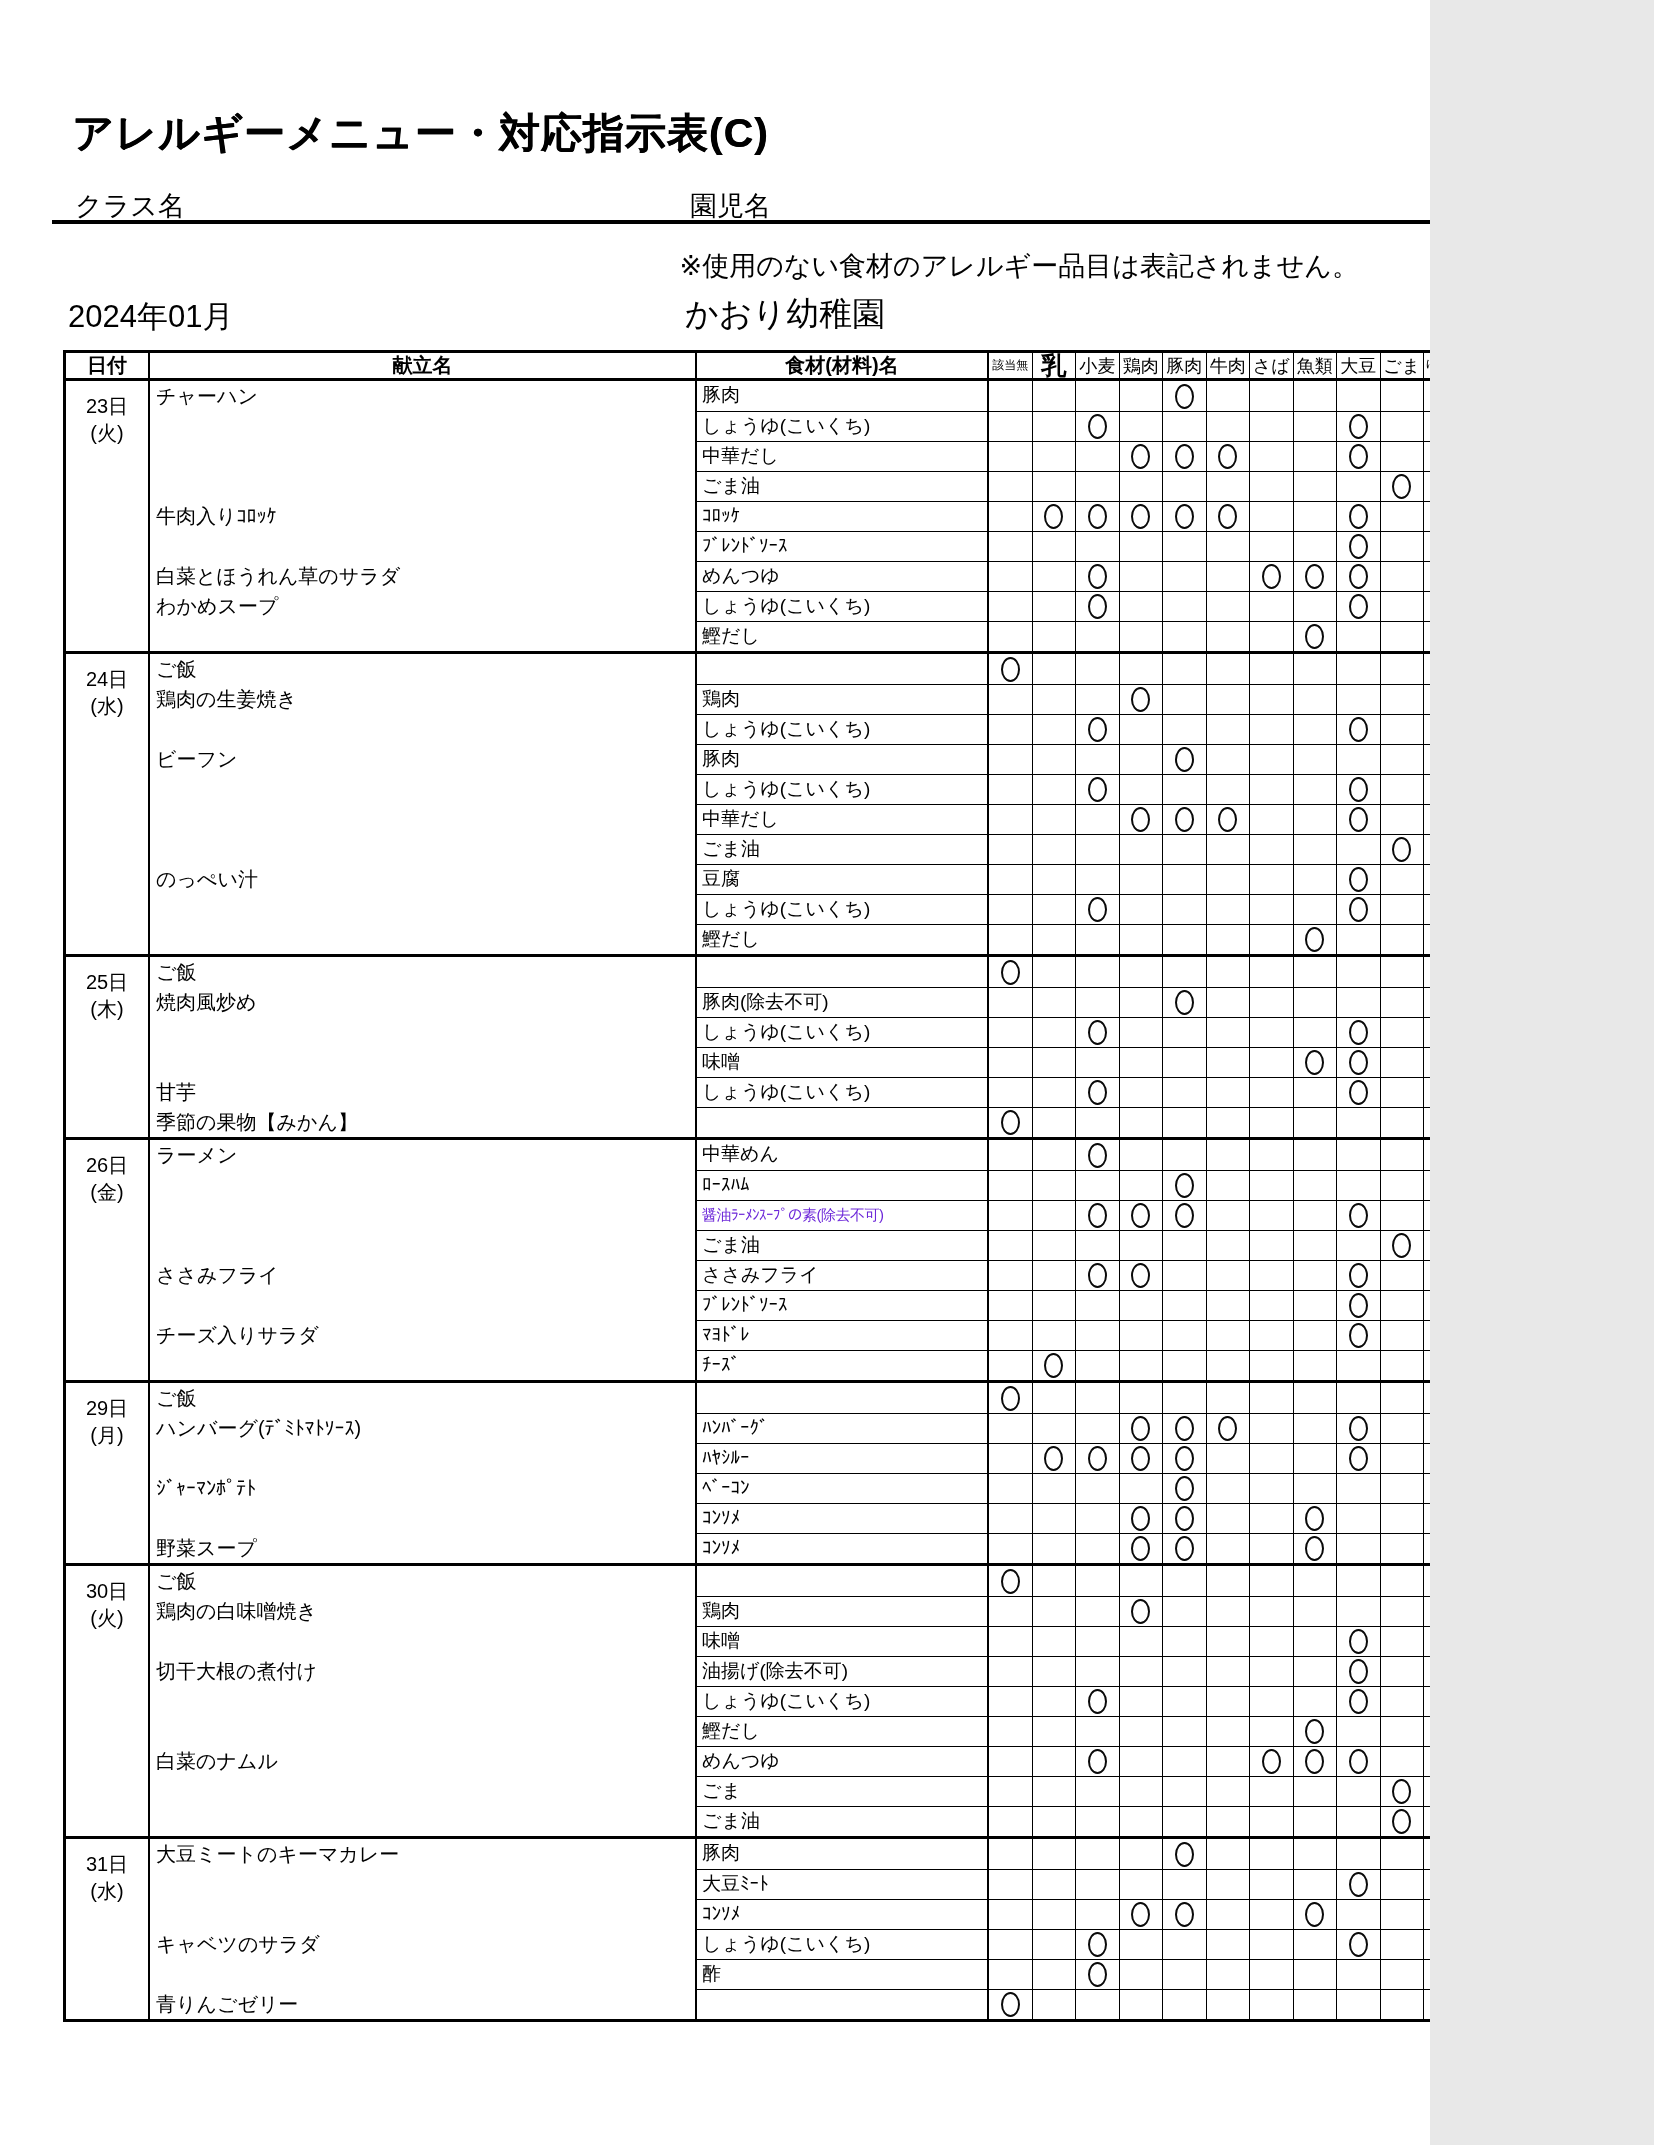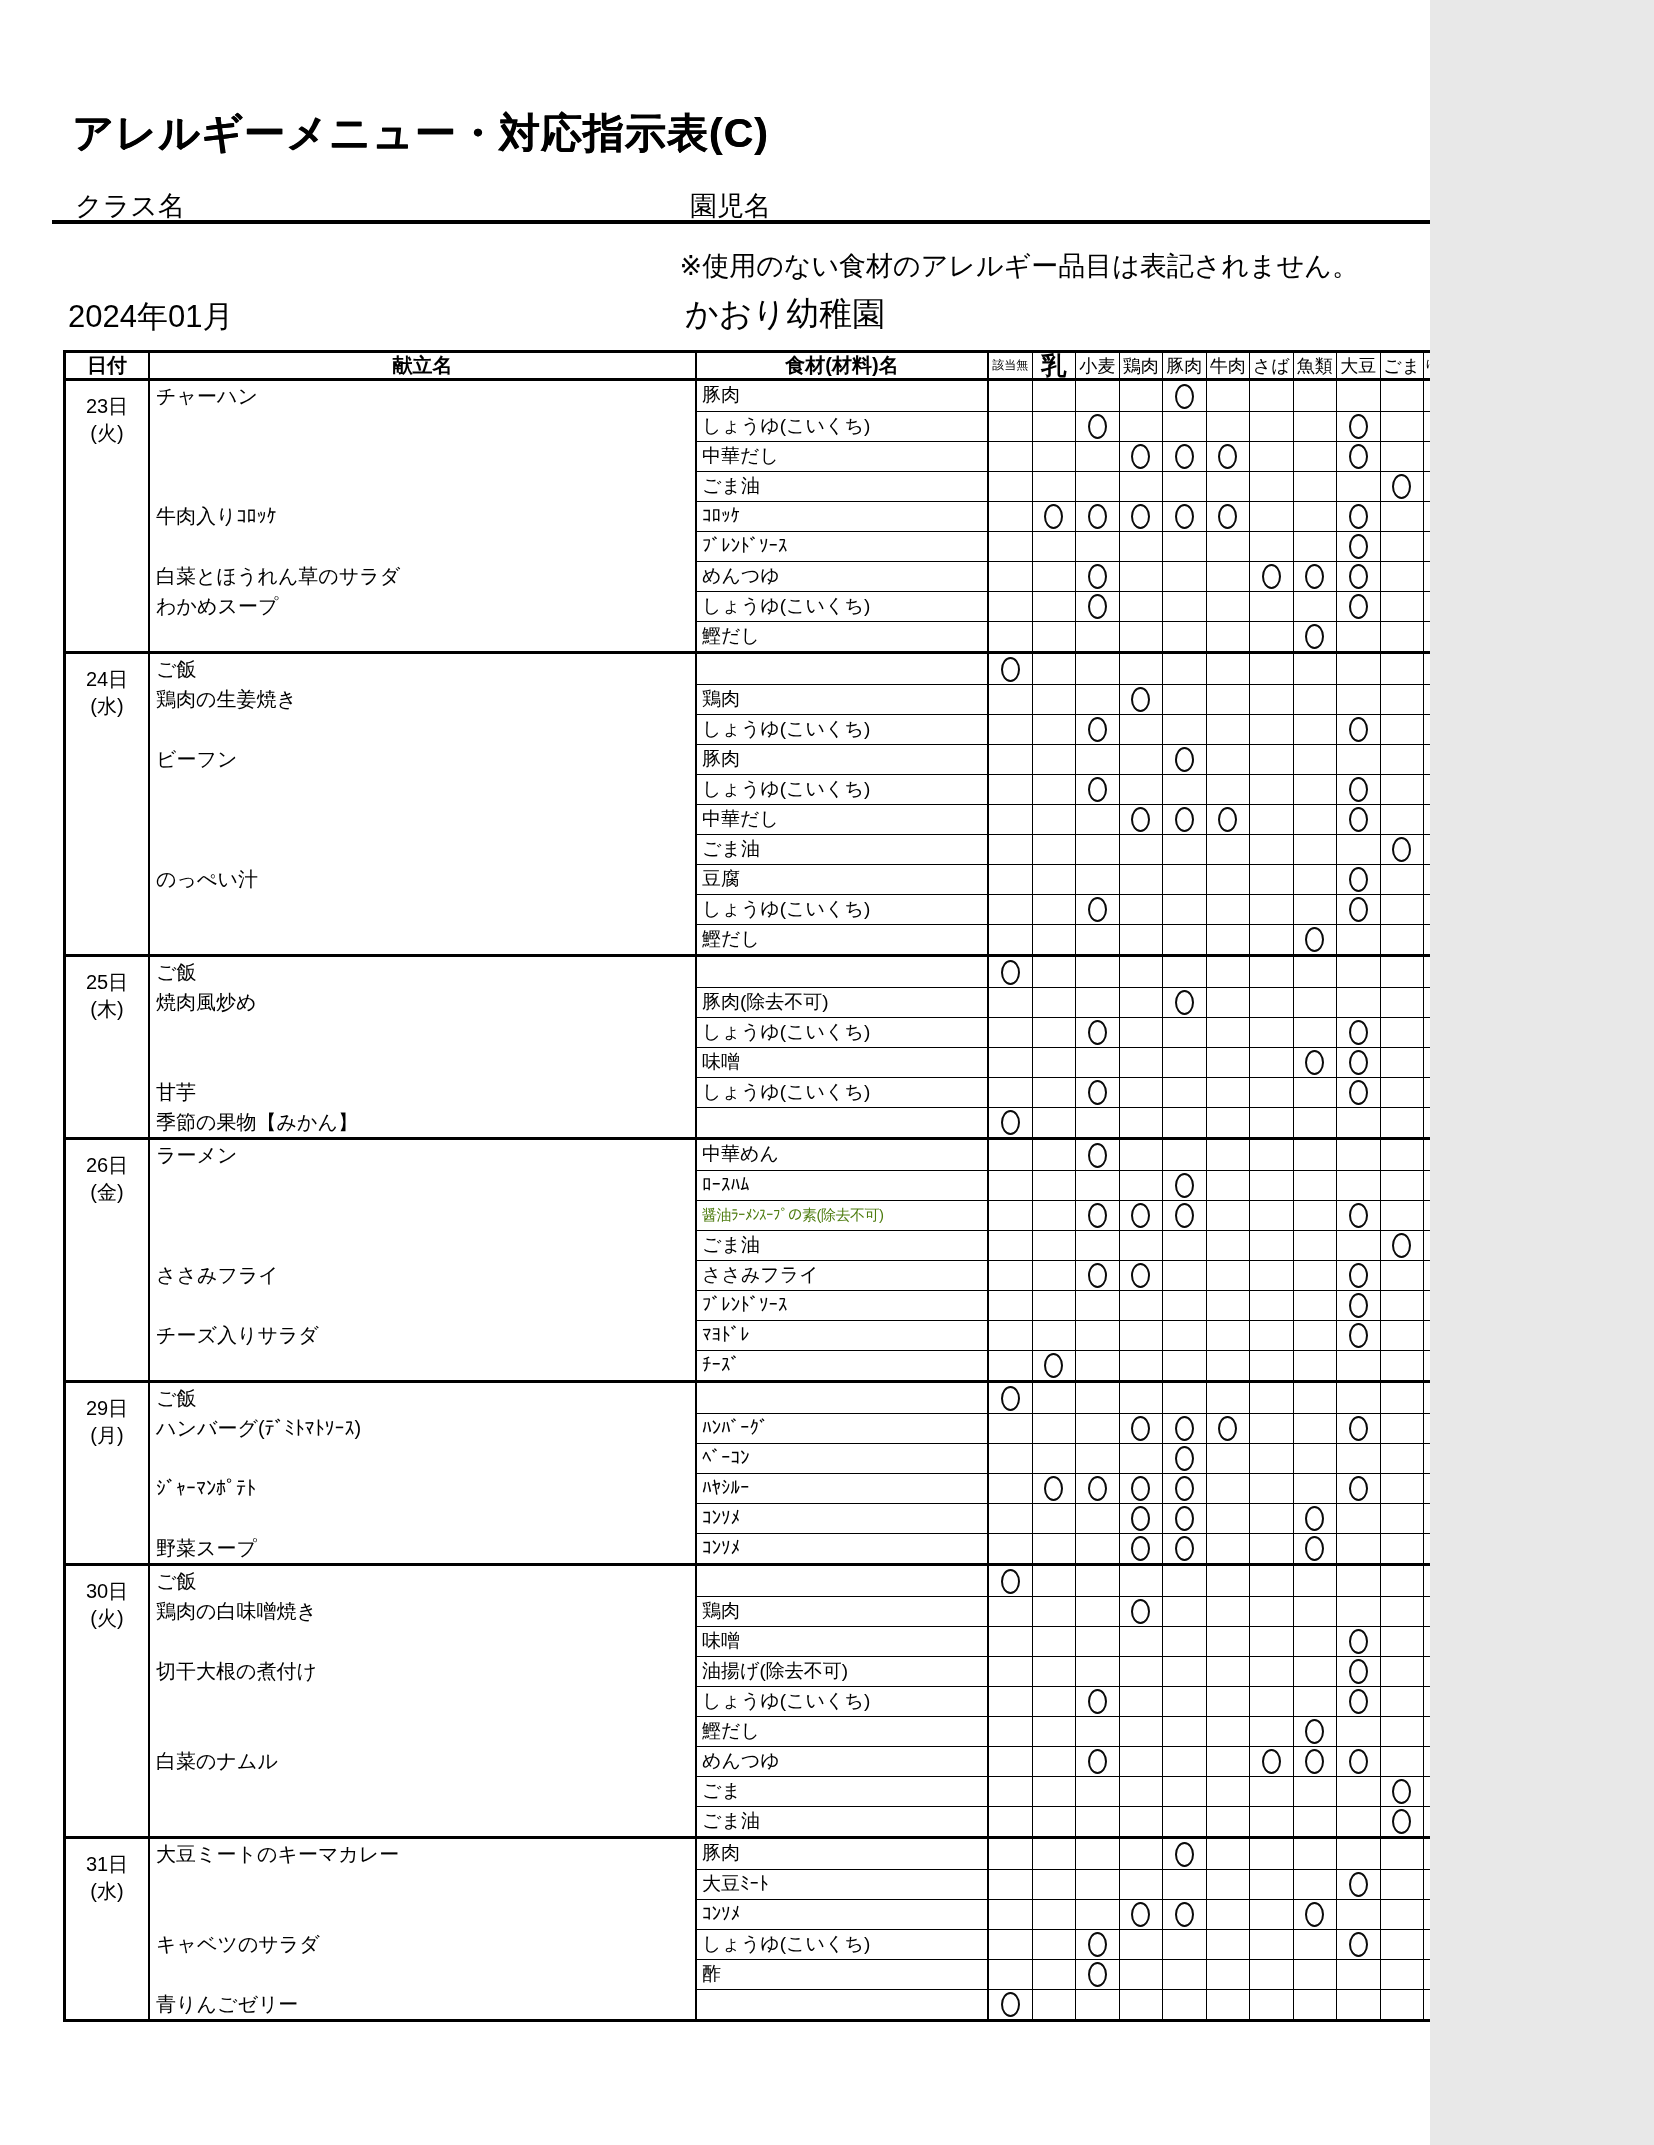--- a/index.html
+++ b/index.html
@@ -50,21 +50,21 @@
   .day-section.first { border-top:none; }
   .date-cell { width:84px; border-right:2px solid #000; text-align:center;
                font-size:20px; line-height:27px; padding-top:12px; }
   .menu-cell { width:547px; border-right:2px solid #000; position:relative; overflow:hidden; }
   .menu-line { position:absolute; left:6px; font-size:20px; line-height:30px; white-space:nowrap; }
   .rows-col { flex:1; }
   .ing-row { display:flex; height:30px; border-top:1px solid #000; }
   .ing-row.first { border-top:none; }
   .ing-name { width:292px; border-right:2px solid #000; font-size:19px; line-height:28px;
               padding-left:5px; white-space:nowrap; overflow:hidden; }
-  .ing-name.gray { color:#4d7c0f; font-size:15px; letter-spacing:-0.5px; }
+  .ing-name.gray { color:#6d28d9; font-size:15px; letter-spacing:-0.5px; }
   .acells { flex:1; display:flex; }
   .acell { flex:1; border-left:1px solid #000; display:flex; align-items:center; justify-content:center; }
   .acell.first { border-left:none; }
   .mark-circle { width:19px; height:25px; border:2.5px solid #0a0a0a; border-radius:50%; }
 </style>
 </head>
 <body>
 
 <div class="page">
   <div class="page-no">No.2</div>
@@ -964,62 +964,62 @@
                 <div class="mark-circle"></div>
               </div>
               <div class="acell"></div>
               <div class="acell"></div>
               <div class="acell"></div>
               <div class="acell"></div>
               <div class="acell"></div>
             </div>
           </div>
           <div class="ing-row">
+            <div class="ing-name">ﾊﾔｼﾙｰ</div>
+            <div class="acells">
+              <div class="acell first"></div>
+              <div class="acell">
+                <div class="mark-circle"></div>
+              </div>
+              <div class="acell">
+                <div class="mark-circle"></div>
+              </div>
+              <div class="acell">
+                <div class="mark-circle"></div>
+              </div>
+              <div class="acell">
+                <div class="mark-circle"></div>
+              </div>
+              <div class="acell"></div>
+              <div class="acell"></div>
+              <div class="acell"></div>
+              <div class="acell">
+                <div class="mark-circle"></div>
+              </div>
+              <div class="acell"></div>
+              <div class="acell"></div>
+              <div class="acell"></div>
+              <div class="acell"></div>
+              <div class="acell"></div>
+            </div>
+          </div>
+          <div class="ing-row">
             <div class="ing-name">ﾍﾞｰｺﾝ</div>
             <div class="acells">
               <div class="acell first"></div>
               <div class="acell"></div>
               <div class="acell"></div>
               <div class="acell"></div>
               <div class="acell">
                 <div class="mark-circle"></div>
               </div>
               <div class="acell"></div>
               <div class="acell"></div>
               <div class="acell"></div>
               <div class="acell"></div>
-              <div class="acell"></div>
-              <div class="acell"></div>
-              <div class="acell"></div>
-              <div class="acell"></div>
-              <div class="acell"></div>
-            </div>
-          </div>
-          <div class="ing-row">
-            <div class="ing-name">ﾊﾔｼﾙｰ</div>
-            <div class="acells">
-              <div class="acell first"></div>
-              <div class="acell">
-                <div class="mark-circle"></div>
-              </div>
-              <div class="acell">
-                <div class="mark-circle"></div>
-              </div>
-              <div class="acell">
-                <div class="mark-circle"></div>
-              </div>
-              <div class="acell">
-                <div class="mark-circle"></div>
-              </div>
-              <div class="acell"></div>
-              <div class="acell"></div>
-              <div class="acell"></div>
-              <div class="acell">
-                <div class="mark-circle"></div>
-              </div>
               <div class="acell"></div>
               <div class="acell"></div>
               <div class="acell"></div>
               <div class="acell"></div>
               <div class="acell"></div>
             </div>
           </div>
           <div class="ing-row">
             <div class="ing-name">ｺﾝｿﾒ</div>
             <div class="acells">

